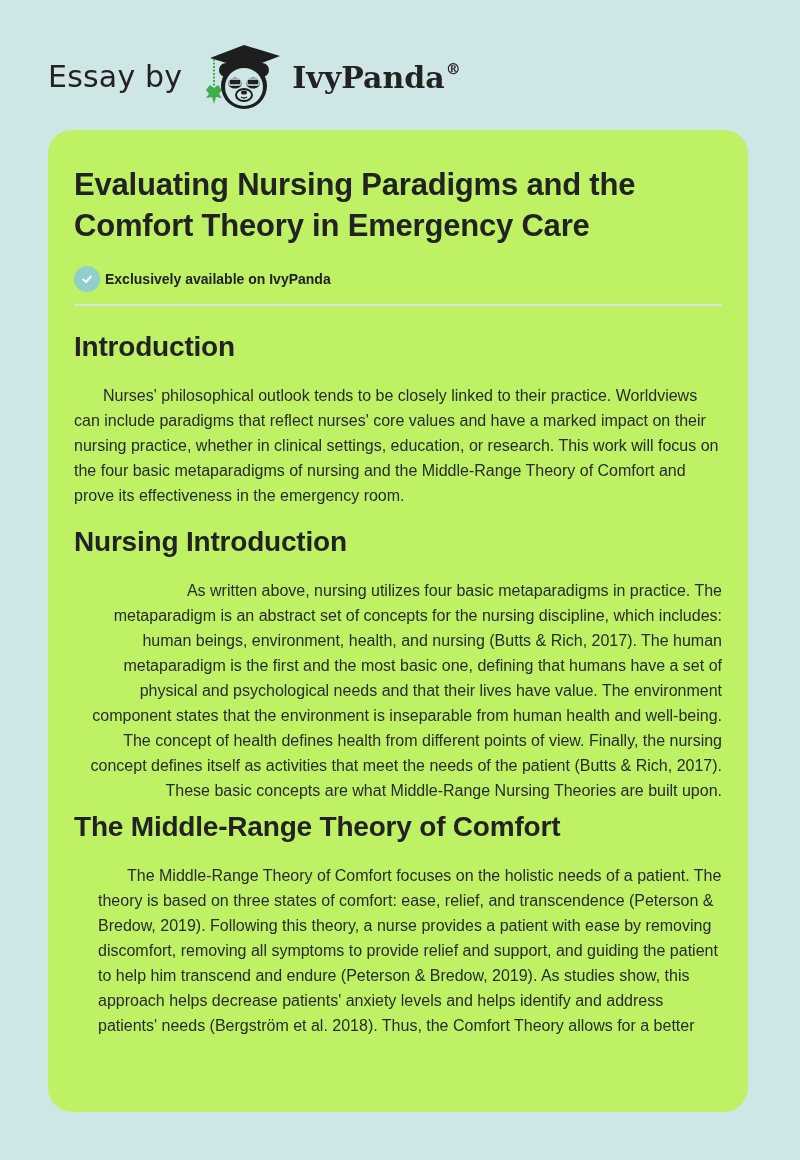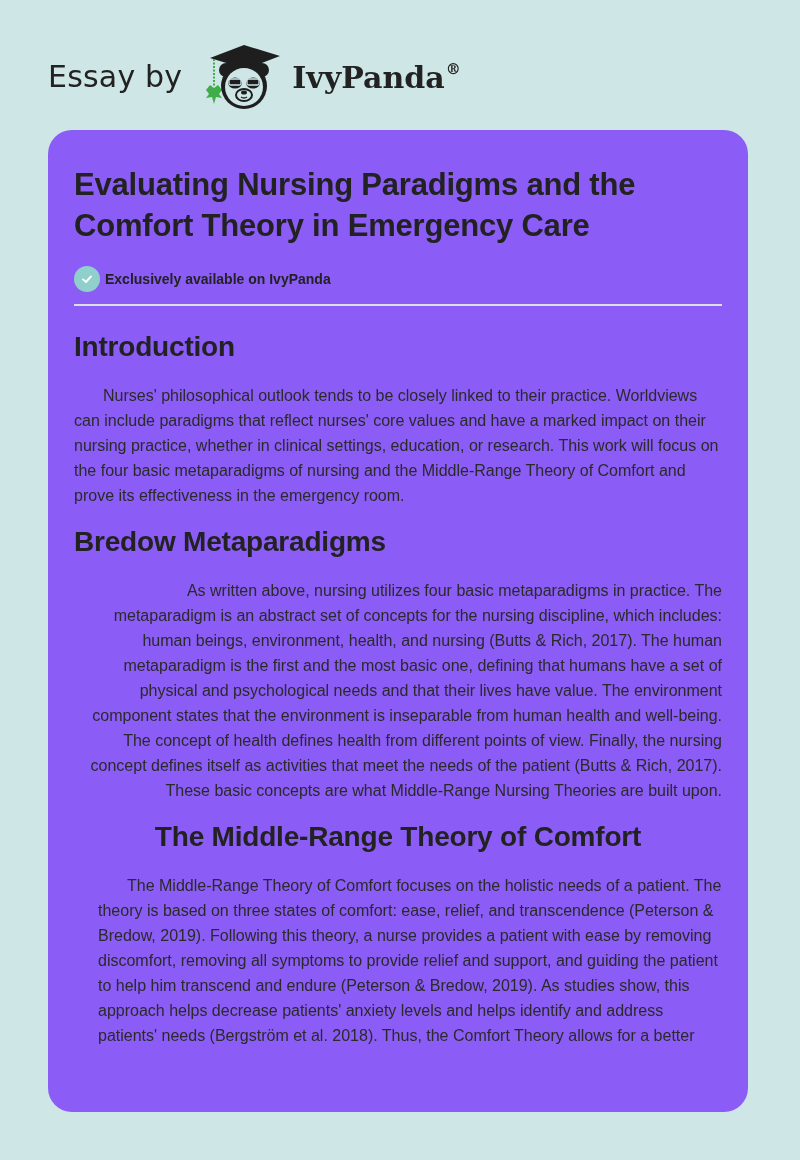--- a/index.html
+++ b/index.html
@@ -21,21 +21,21 @@
     }
     .brand-logo { width: 86px; height: 72px; margin-right: 6px; }
     .brand-name {
       font-family: "DejaVu Serif", serif; font-weight: bold;
       font-size: 30px; color: #222; margin-top: -2px; text-align: right;
     }
     .brand-name sup { font-size: 15px; vertical-align: 14px; margin-left: 1px; }
 
     .card {
       position: absolute; left: 48px; top: 130px; width: 700px; height: 982px;
-      background: #8b5cf6; border-radius: 24px; overflow: hidden;
+      background: #bef264; border-radius: 24px; overflow: hidden;
     }
     .card-inner { padding: 34px 26px 0 26px; }
     .title {
       font-size: 31px; font-weight: bold; line-height: 41px;
       margin: 0; color: #222; letter-spacing: -0.2px;
     }
     .badge-row { display: flex; align-items: center; margin-top: 20px; }
     .check {
       width: 26px; height: 26px; border-radius: 50%; background: #8fd0cc;
       display: flex; align-items: center; justify-content: center; margin-right: 5px;
@@ -48,21 +48,21 @@
       letter-spacing: -0.2px; line-height: 34px;
     }
     p {
       font-size: 16px; line-height: 25px; margin: 0; color: #2a2a2a;
       text-indent: 29px;
     }
     .sec-intro h2 { margin-top: 24px; }
     .sec-intro p { margin-top: 19px; }
     .sec-meta h2 { margin-top: 17px; }
     .sec-meta p { margin-top: 19px; text-align: right; }
-    .sec-comfort h2 { margin-top: 17px; text-align: center; }
+    .sec-comfort h2 { margin-top: 7px; }
     .sec-comfort p { margin-top: 19px; margin-left: 24px; }
   </style>
 </head>
 <body>
 
 <header class="brand">
   <span class="brand-prefix">Essay by</span>
   <span style="display:flex;align-items:center;">
     <svg class="brand-logo" viewBox="0 0 86 72">
 
@@ -106,21 +106,21 @@
     </div>
 
     <div class="divider"></div>
 
     <section class="sec-intro">
       <h2>Introduction</h2>
       <p>Nurses' philosophical outlook tends to be closely linked to their practice. Worldviews can include paradigms that reflect nurses' core values and have a marked impact on their nursing practice, whether in clinical settings, education, or research. This work will focus on the four basic metaparadigms of nursing and the Middle-Range Theory of Comfort and prove its effectiveness in the emergency room.</p>
     </section>
 
     <section class="sec-meta">
-      <h2>Bredow Metaparadigms</h2>
+      <h2>Nursing Introduction</h2>
       <p>As written above, nursing utilizes four basic metaparadigms in practice. The metaparadigm is an abstract set of concepts for the nursing discipline, which includes: human beings, environment, health, and nursing (Butts &amp; Rich, 2017). The human metaparadigm is the first and the most basic one, defining that humans have a set of physical and psychological needs and that their lives have value.  The environment component states that the environment is inseparable from human health and well-being. The concept of health defines health from different points of view. Finally, the nursing concept defines itself as activities that meet the needs of the patient (Butts &amp; Rich, 2017). These basic concepts are what Middle-Range Nursing Theories are built upon.</p>
     </section>
 
     <section class="sec-comfort">
       <h2>The Middle-Range Theory of Comfort</h2>
       <p>The Middle-Range Theory of Comfort focuses on the holistic needs of a patient. The theory is based on three states of comfort: ease, relief, and transcendence (Peterson &amp; Bredow, 2019). Following this theory, a nurse provides a patient with ease by removing discomfort, removing all symptoms to provide relief and support, and guiding the patient to help him transcend and endure (Peterson &amp; Bredow, 2019). As studies show, this approach helps decrease patients' anxiety levels and helps identify and address patients' needs (Bergström et al. 2018). Thus, the Comfort Theory allows for a better</p>
     </section>
   </div>
 </main>
 

